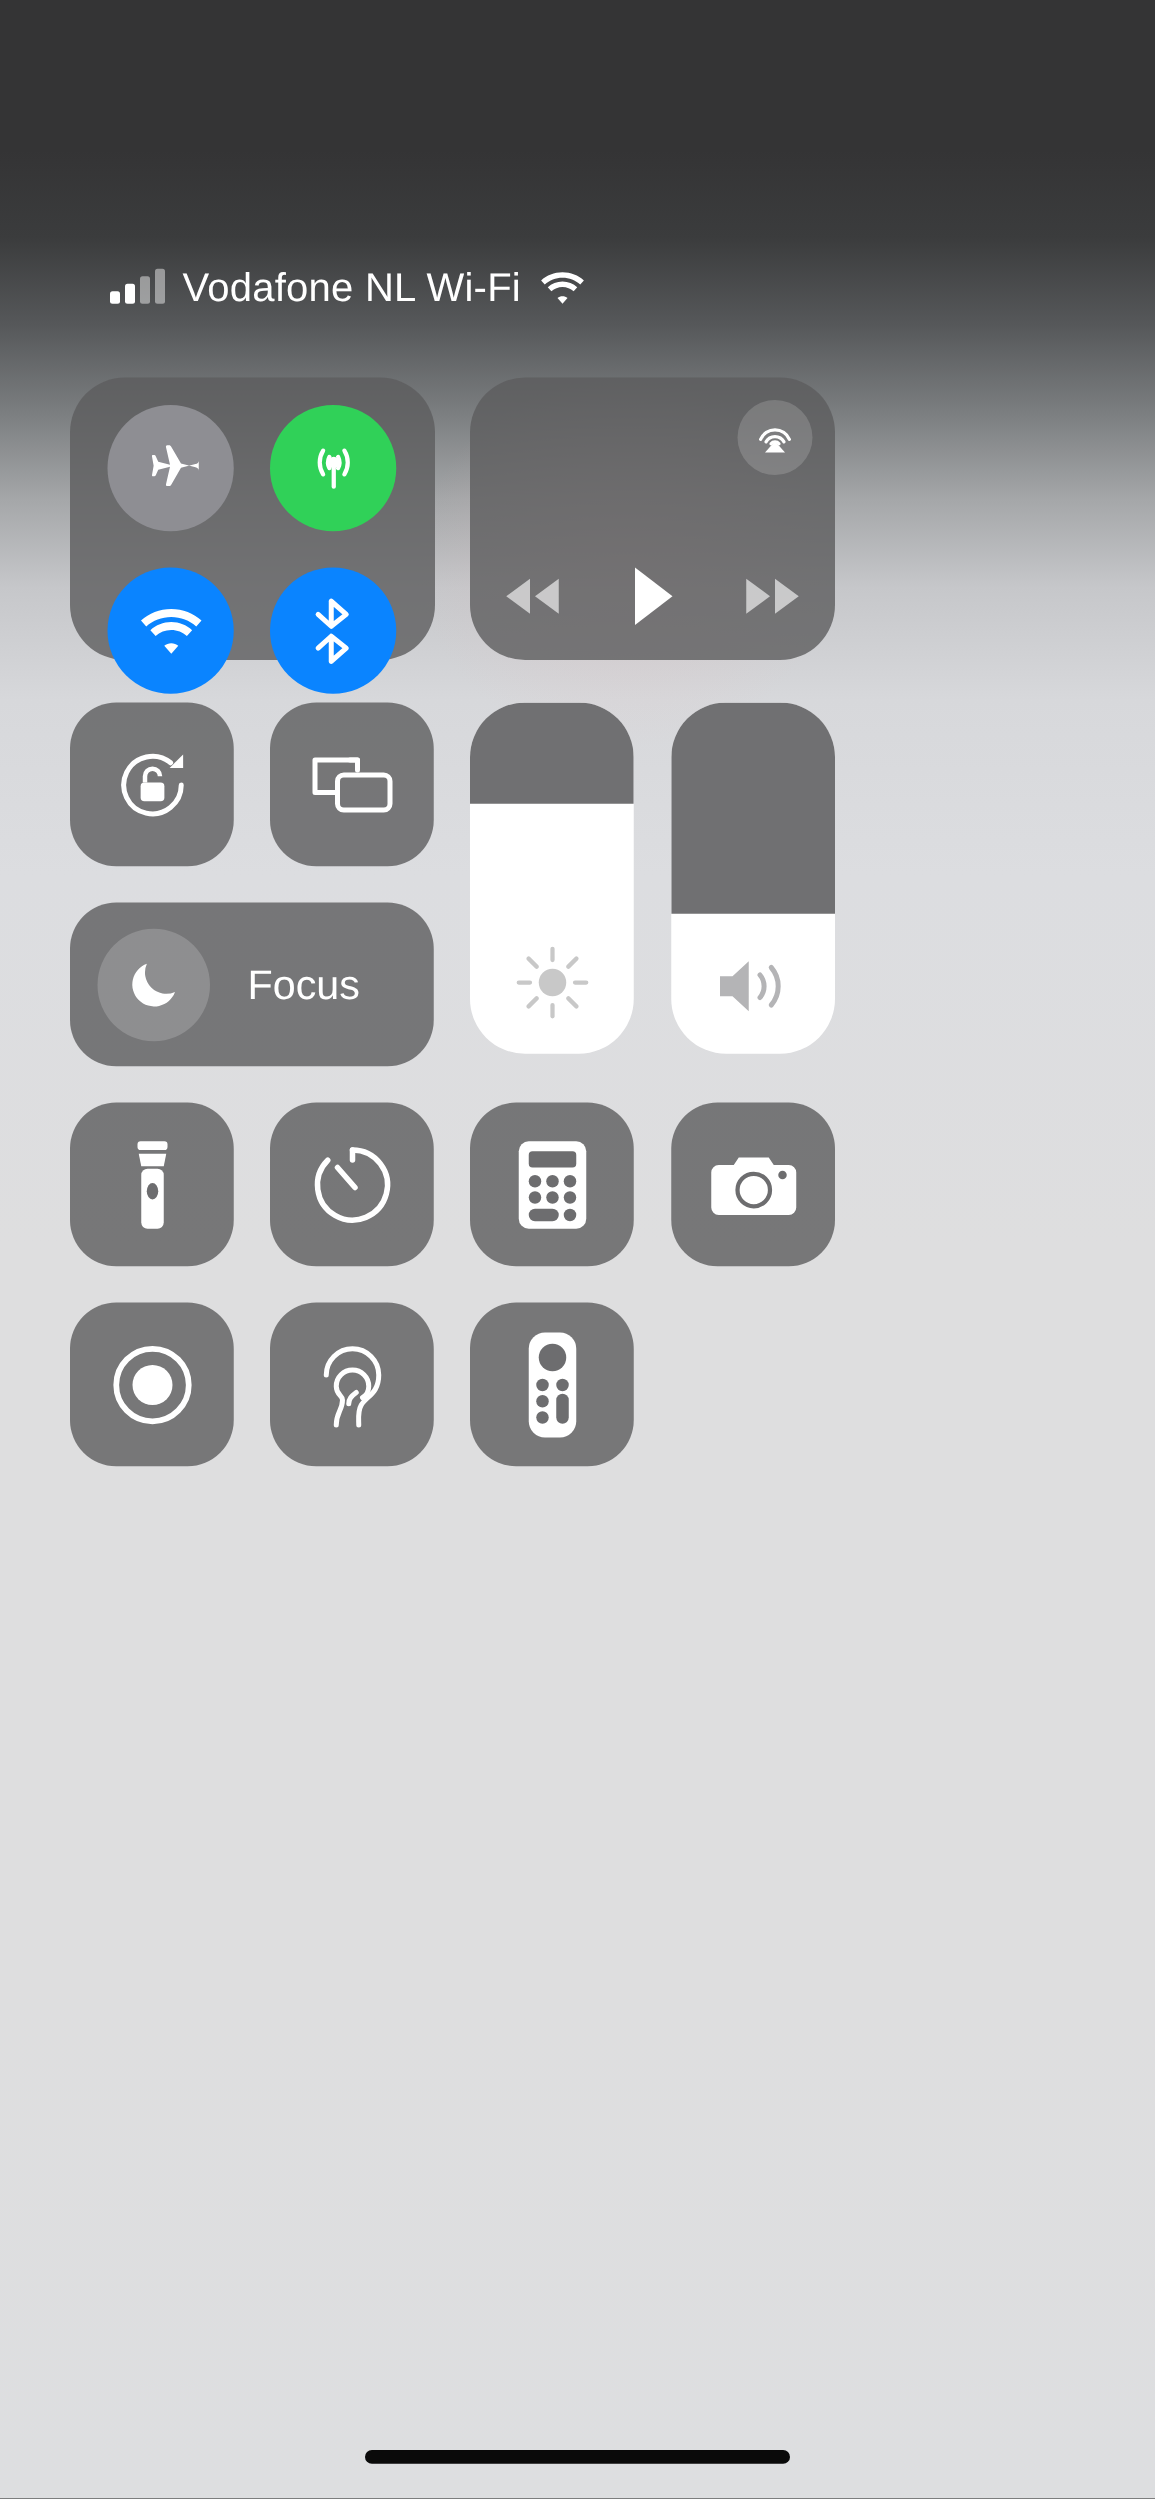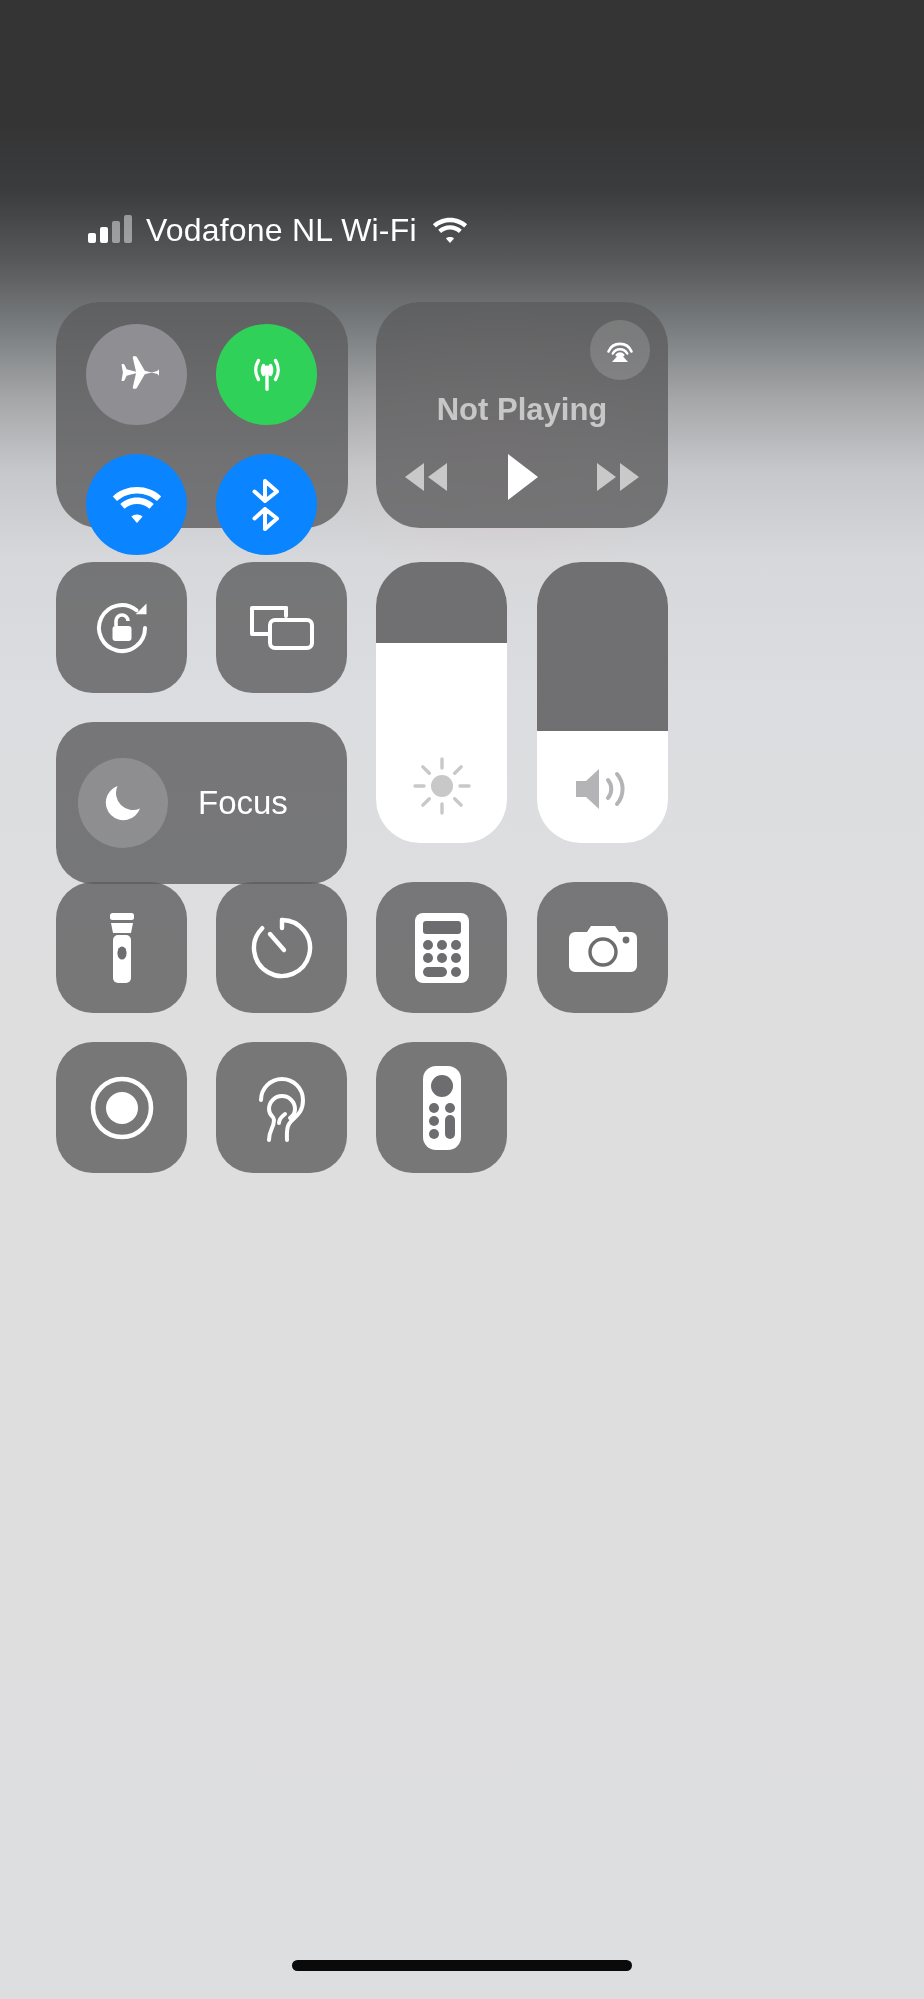--- a/index.html
+++ b/index.html
@@ -151,21 +151,21 @@
     gap: 44px;
   }
 
   
   #rotlock { left: 56px; top: 562px; }
   #mirror  { left: 216px; top: 562px; }
 
   
   #focus {
     left: 56px; top: 722px;
-    width: 291px; height: 162px;
+    width: 291px; height: 131px;
     display: flex; align-items: center;
     border-radius: 37px;
   }
   .focus-circle {
     width: 90px; height: 90px;
     margin-left: 22px;
     border-radius: 50%;
     background: rgba(255,255,255,0.18);
     display:flex; align-items:center; justify-content:center;
     flex: none;
@@ -291,21 +291,20 @@
         <svg class="ico" width="38" height="38" viewBox="0 0 38 38">
           <g fill="none" stroke="#fff" stroke-width="2.6" stroke-linecap="round">
             <path d="M7.5 20.5a12.5 12.5 0 0 1 23 0"></path>
             <path d="M11.8 22.5a8.2 8.2 0 0 1 14.4 0"></path>
             <path d="M15.8 24a4.2 4.2 0 0 1 6.4 0"></path>
           </g>
           <path d="M19 22l8 9H11z" fill="#fff"></path>
         </svg>
       </span>
     </div>
-    <div class="media-title">Not Playing</div>
     <div class="media-controls">
       <span>
         <svg class="ico" width="60" height="42" viewBox="0 0 60 42">
           <path d="M28 7v28L9 21z" fill="rgba(255,255,255,0.62)"></path>
           <path d="M51 7v28L32 21z" fill="rgba(255,255,255,0.62)"></path>
         </svg>
       </span>
       <span>
         <svg class="ico" width="44" height="54" viewBox="0 0 44 54">
           <path d="M8 4l30 23L8 50z" fill="#ffffff"></path>

